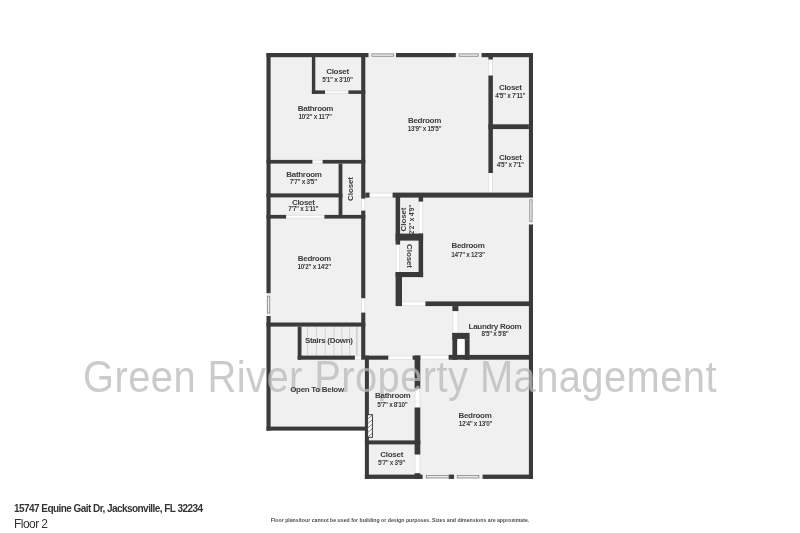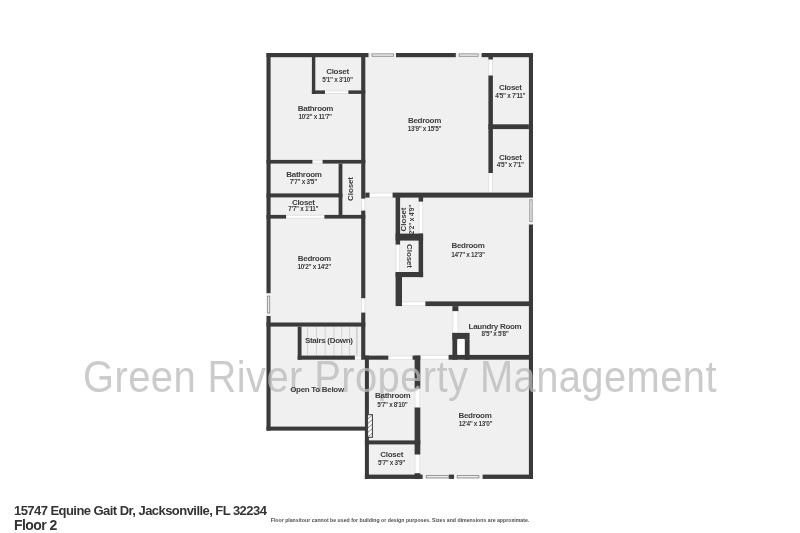--- a/index.html
+++ b/index.html
@@ -3,22 +3,22 @@
 <meta charset="utf-8">
 <style>
   html,body { margin:0; padding:0; background:#ffffff; }
   #page { position:relative; width:800px; height:533px; background:#ffffff; overflow:hidden;
           font-family:"Liberation Sans", sans-serif; -webkit-font-smoothing:antialiased; }
   #plan { position:absolute; left:0; top:0; }
   #watermark { position:absolute; left:0; top:351px; width:800px; text-align:center;
      font-size:45px; font-weight:400; color:rgba(185,185,185,0.75); letter-spacing:0.5px;
      transform:scaleX(0.8855); transform-origin:400px 50%;
      white-space:nowrap; }
-  #addr { position:absolute; left:14px; top:502.5px; font-size:13px; font-weight:700; color:#333; letter-spacing:-0.55px; }
-  #floor { position:absolute; left:14px; top:517px; font-size:14px; font-weight:700; color:#333; letter-spacing:-0.55px; }
+  #addr { position:absolute; left:14px; top:502.5px; font-size:10px; font-weight:700; color:#333; letter-spacing:-0.55px; }
+  #floor { position:absolute; left:14px; top:517px; font-size:12px; font-weight:400; color:#333; letter-spacing:-0.55px; }
   #disclaimer { position:absolute; left:0; top:516.5px; width:800px; text-align:center;
      font-size:5.2px; font-weight:700; color:#4f4f4f; }
 </style>
 </head>
 <body>
 <div id="page">
 
 <svg id="plan" width="800" height="533" viewBox="0 0 800 533" font-family="Liberation Sans, sans-serif">
 
 <polygon points="266.5,53 533,53 533,479 364.9,479 364.9,430.6 266.5,430.6" fill="#f0f0f0"></polygon>

